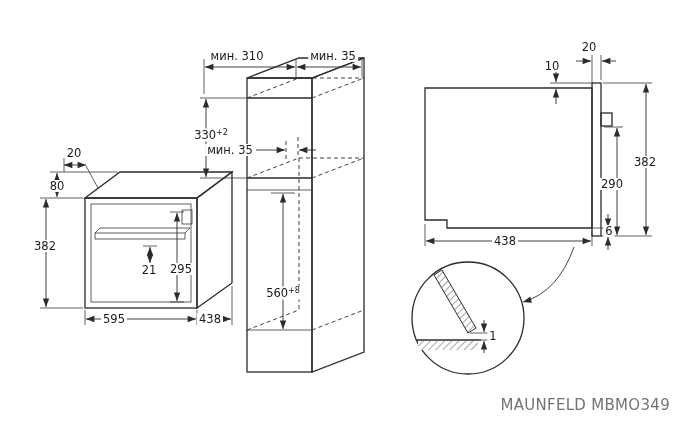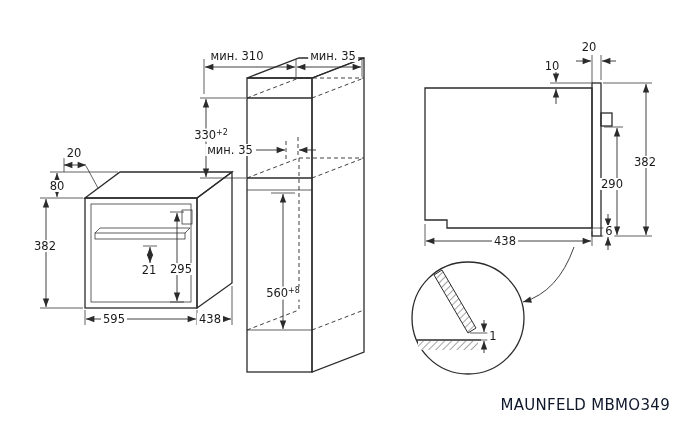--- a/index.html
+++ b/index.html
@@ -1,21 +1,21 @@
 <!DOCTYPE html>
 <html><head>
 <meta charset="utf-8">
 <style>
   * { margin:0; padding:0; box-sizing:border-box; }
   html,body { background:#ffffff; }
   body { font-family:"DejaVu Sans", sans-serif; color:#1a1a1a; }
   .stage { position:relative; width:700px; height:446px; background:#ffffff; overflow:hidden; }
   .stage svg { position:absolute; left:0; top:0; }
   .title { position:absolute; left:25px; top:11px; font-size:15px; color:#111; }
-  .model { position:absolute; right:30px; top:396px; font-size:15px; color:#0f172a; letter-spacing:0.3px; }
+  .model { position:absolute; right:30px; top:396px; font-size:15px; color:#737373; letter-spacing:0.3px; }
   .lbl { position:absolute; transform:translate(-50%,-50%); font-size:11.5px; line-height:1.05;
          color:#1a1a1a; background:#ffffff; padding:0 2px; white-space:nowrap; }
   .lbl sup { font-size:8px; }
   
   .o { fill:none; stroke:#2b2b2b; stroke-width:1.3; }
   .t { fill:none; stroke:#2b2b2b; stroke-width:0.75; }
   .d { fill:none; stroke:#2b2b2b; stroke-width:0.9; }
   .h { fill:none; stroke:#2b2b2b; stroke-width:0.9; stroke-dasharray:4 3; }
   .strip { fill:url(#hatch); stroke:#2b2b2b; stroke-width:1; }
 </style>

